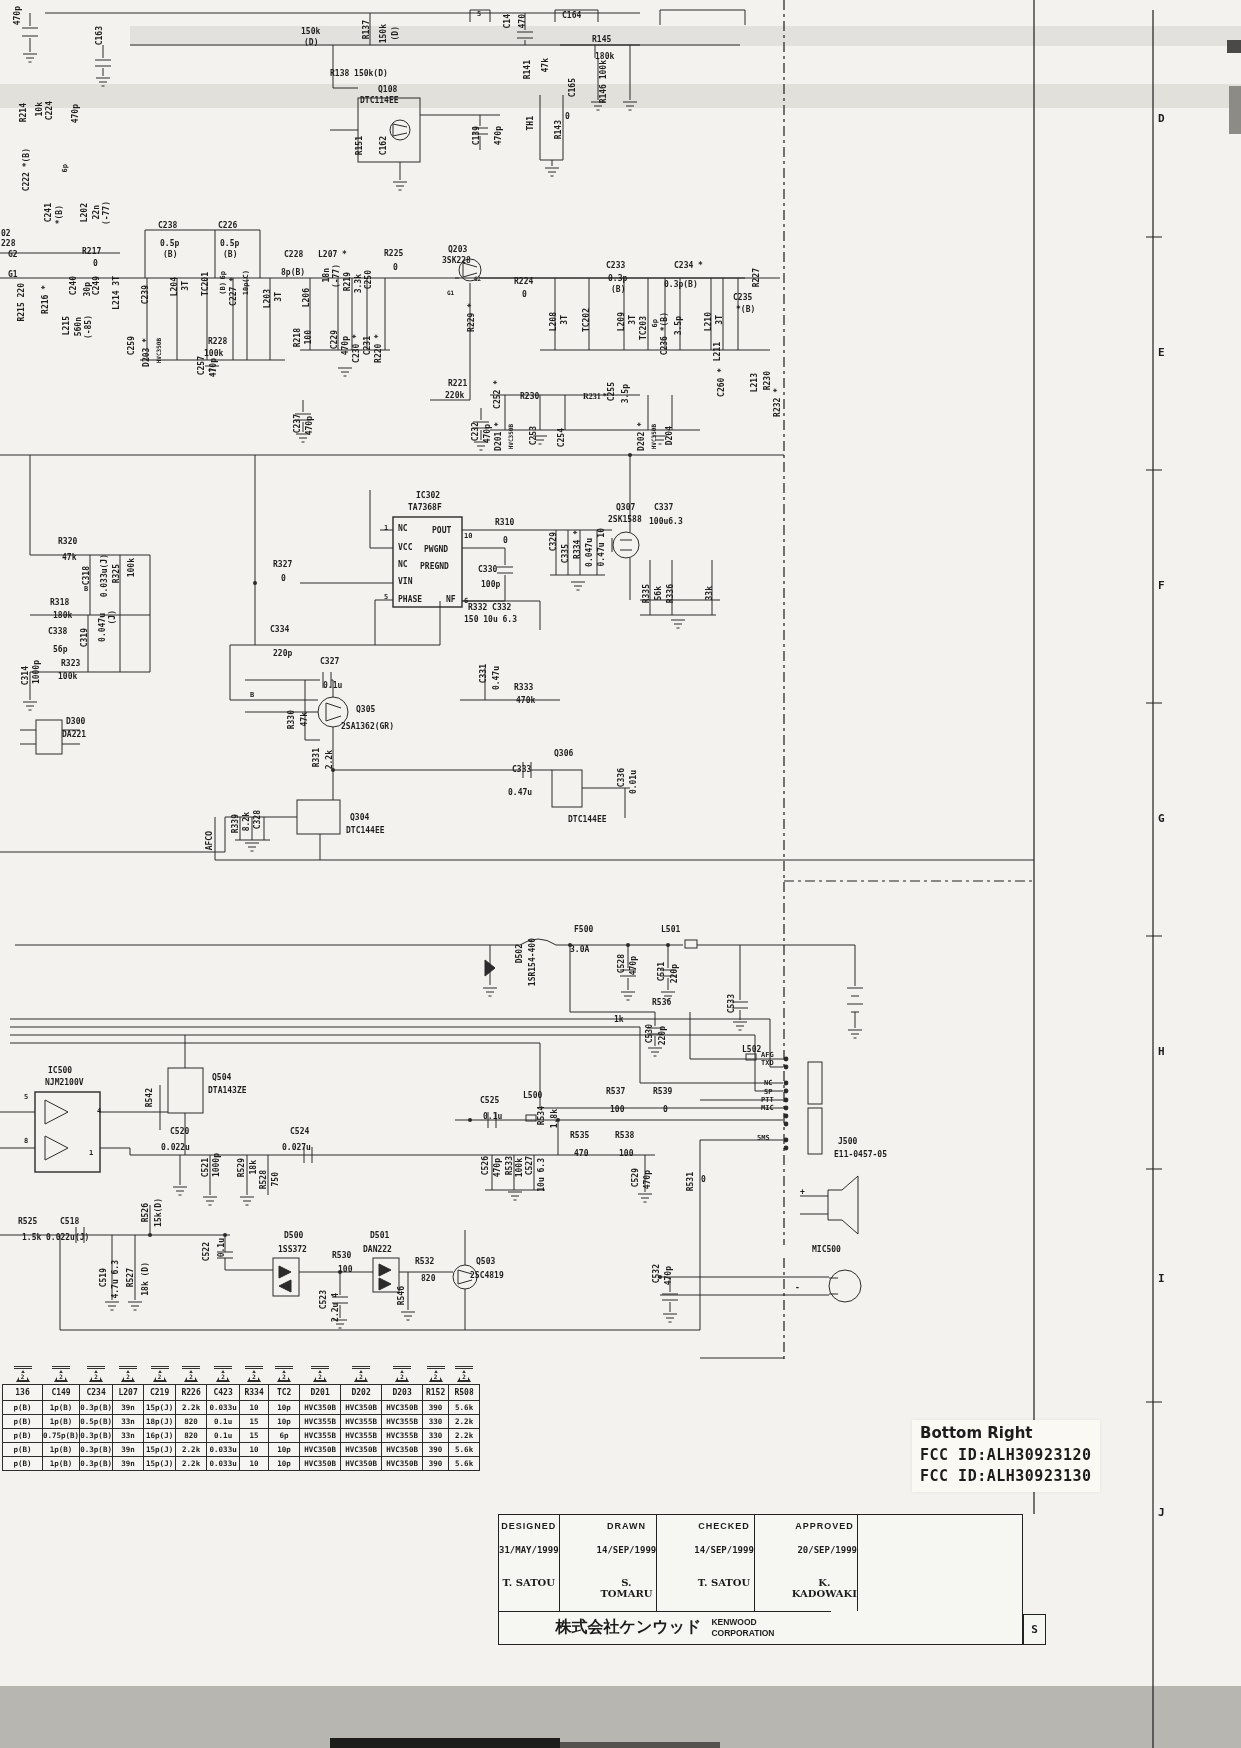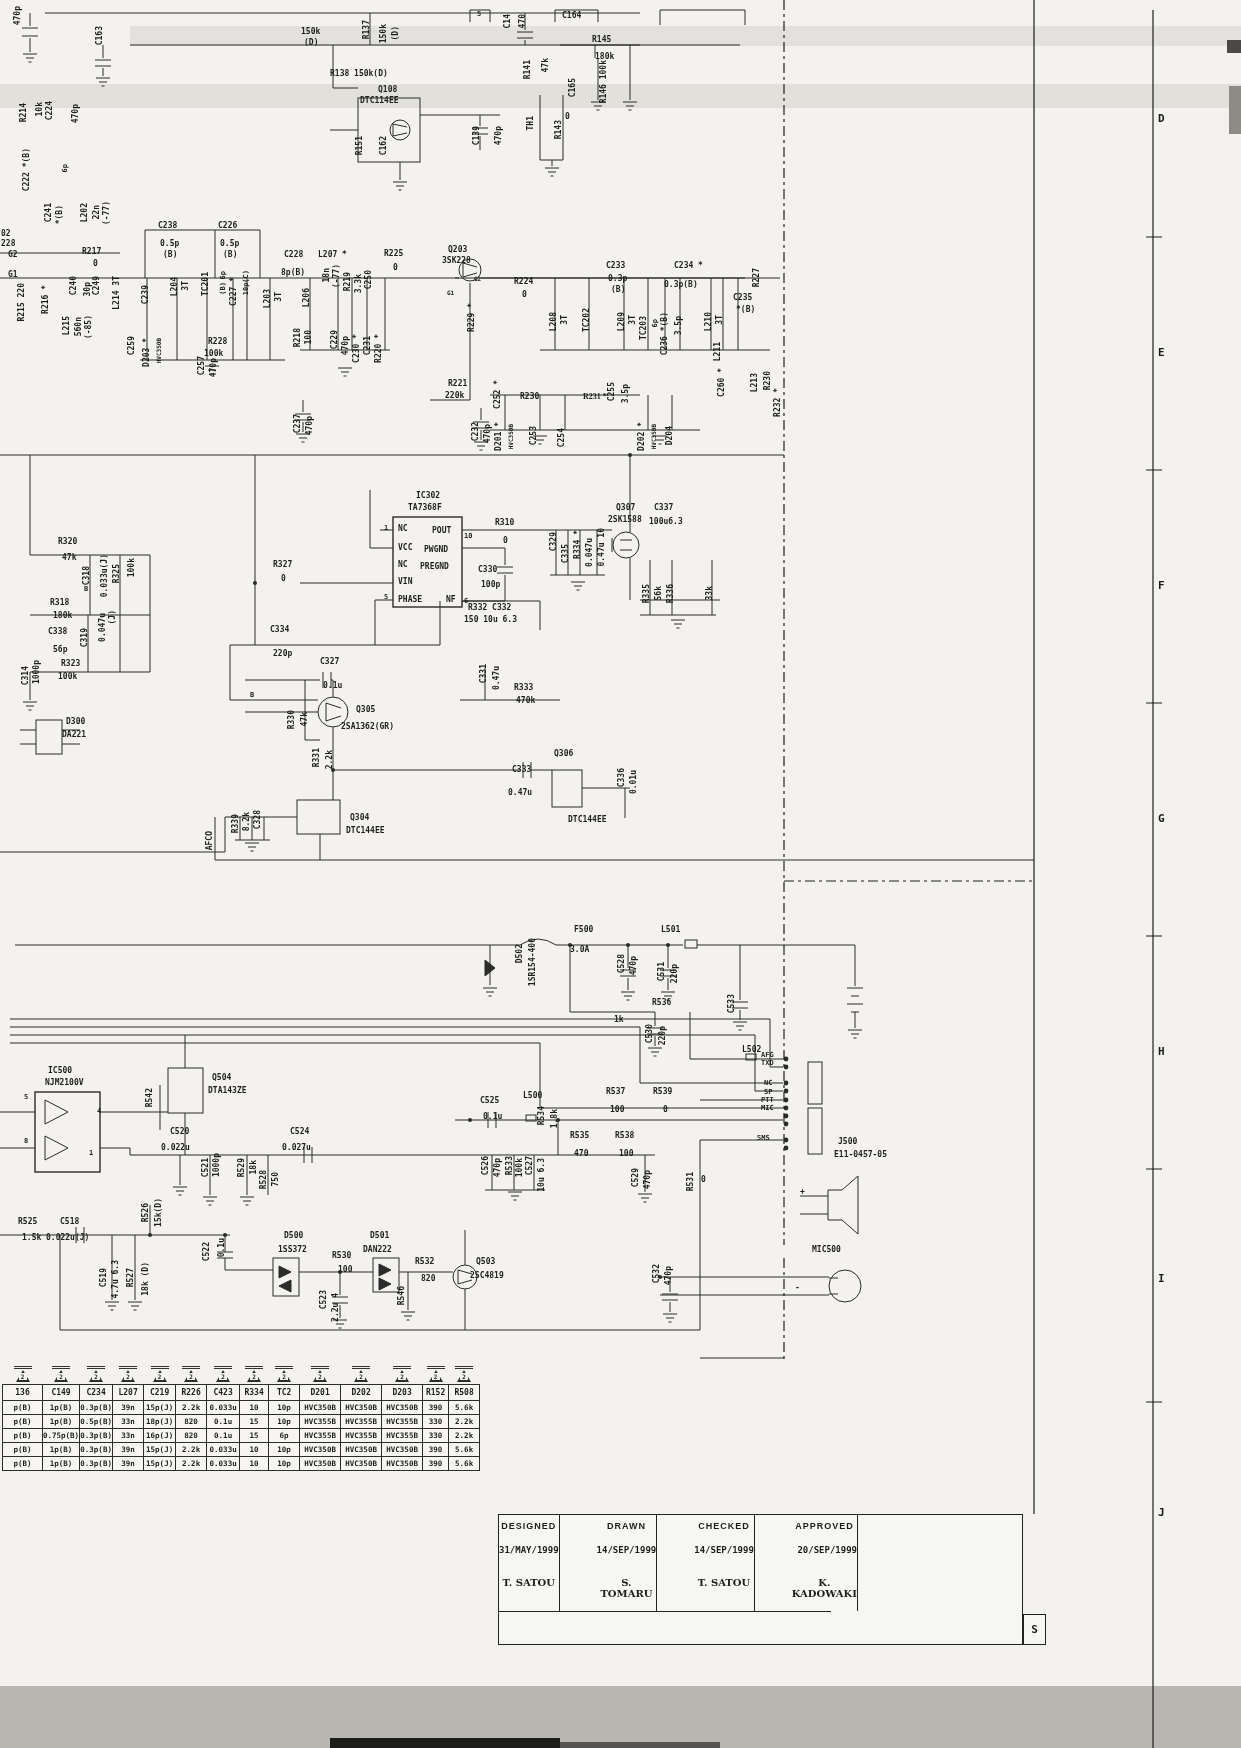--- a/index.html
+++ b/index.html
@@ -660,20 +660,25 @@
           <td>10p</td>
           <td>HVC350B</td>
           <td>HVC350B</td>
           <td>HVC350B</td>
           <td>390</td>
           <td>5.6k</td>
         </tr>
       </tbody>
     </table>
 
+  <div id="fcc">
+    <div class="l1">Bottom Right</div>
+    <div class="l2">FCC ID:ALH30923120</div>
+    <div class="l2">FCC ID:ALH30923130</div>
+  </div>
 
   <div id="tb">
     <div id="tb-cols">
         <div class="tbcol">
           <div class="h">DESIGNED</div>
           <div class="d">31/MAY/1999</div>
           <div class="n">T. SATOU</div>
         </div>
         <div class="tbcol">
           <div class="h">DRAWN</div>
@@ -684,16 +689,23 @@
           <div class="h">CHECKED</div>
           <div class="d">14/SEP/1999</div>
           <div class="n">T. SATOU</div>
         </div>
         <div class="tbcol">
           <div class="h">APPROVED</div>
           <div class="d">20/SEP/1999</div>
           <div class="n">K. KADOWAKI</div>
         </div>
       </div>
+    <div id="tb-company">
+      <span class="jp">株式会社ケンウッド</span>
+      <span class="en">
+        <span>KENWOOD</span><br>
+        <span>CORPORATION</span>
+      </span>
+    </div>
   </div>
   <div id="sheetbox">S</div>
 
 </div>
 
 </body></html>

